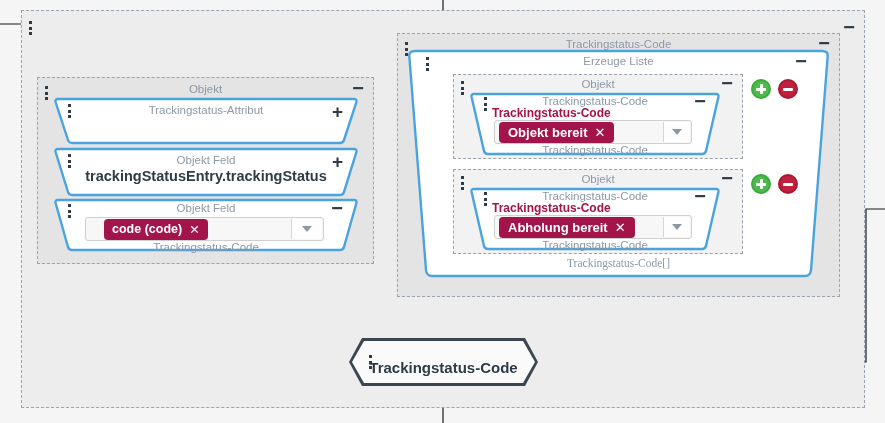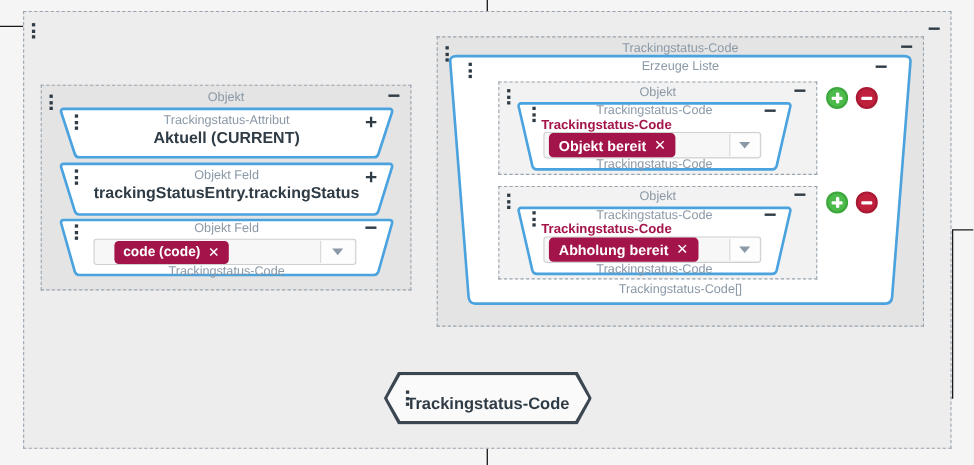--- a/index.html
+++ b/index.html
@@ -168,21 +168,20 @@
     <div class="trapwrap" style="left:14px;top:18px;width:308px;height:50px;">
       <svg width="308" height="50" style="position:absolute;inset:0;">
         <path d="M6,3 Q3,3 3.6,6 L16,44 Q17,47 20,47 L288,47 Q291,47 292,44 L304.4,6 Q305,3 302,3 Z" fill="#ffffff" stroke="#4aa3df" stroke-width="2.4"></path>
       </svg>
       <div class="grip" style="left:16px;top:8px;">
           <i></i>
           <i></i>
           <i></i>
         </div>
       <div class="lbl-top" style="top:8px;">Trackingstatus-Attribut</div>
-      <div class="main-text" style="top:22px;">Aktuell (CURRENT)</div>
       <div class="plus" style="right:17px;top:10px;">+</div>
     </div>
 
     <div class="trapwrap" style="left:14px;top:68px;width:308px;height:52px;">
       <svg width="308" height="52" style="position:absolute;inset:0;">
         <path d="M6,3 Q3,3 3.6,6 L16,46 Q17,49 20,49 L288,49 Q291,49 292,46 L304.4,6 Q305,3 302,3 Z" fill="#ffffff" stroke="#4aa3df" stroke-width="2.4"></path>
       </svg>
       <div class="grip" style="left:16px;top:8px;">
           <i></i>
           <i></i>
@@ -231,21 +230,21 @@
       <svg width="425" height="234" style="position:absolute;inset:0;">
         <path d="M9,3 Q3,3 3.3,8 L20,222 Q20.6,228 26,228 L399,228 Q404.4,228 405,222 L421.7,8 Q422,3 416,3 Z" fill="#ffffff" stroke="#4aa3df" stroke-width="2.4"></path>
       </svg>
       <div class="grip" style="left:20px;top:9px;">
           <i></i>
           <i></i>
           <i></i>
         </div>
       <div class="lbl-top" style="top:7px;">Erzeuge Liste</div>
       <div class="minus" style="right:24px;top:8px;">−</div>
-      <div class="lbl-bottom" style="top:209px;">Trackingstatus-Code[]</div>
+      <div class="lbl-bottom" style="top:209px;font-family:Liberation Serif, serif;">Trackingstatus-Code[]</div>
     </div>
 
     <div class="obj-inner" style="left:55px;top:40px;width:290px;height:85px;">
       <div class="grip" style="left:7px;top:6px;">
           <i></i>
           <i></i>
           <i></i>
         </div>
       <div class="lbl-top" style="top:3px;">Objekt</div>
       <div class="minus" style="right:9px;top:3px;">−</div>

